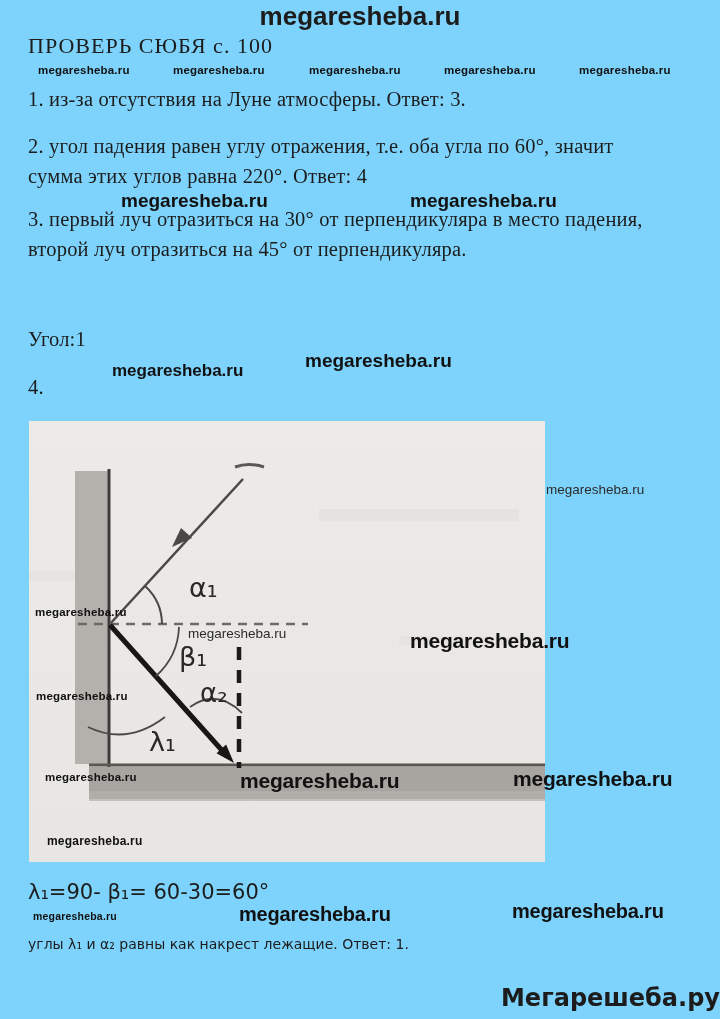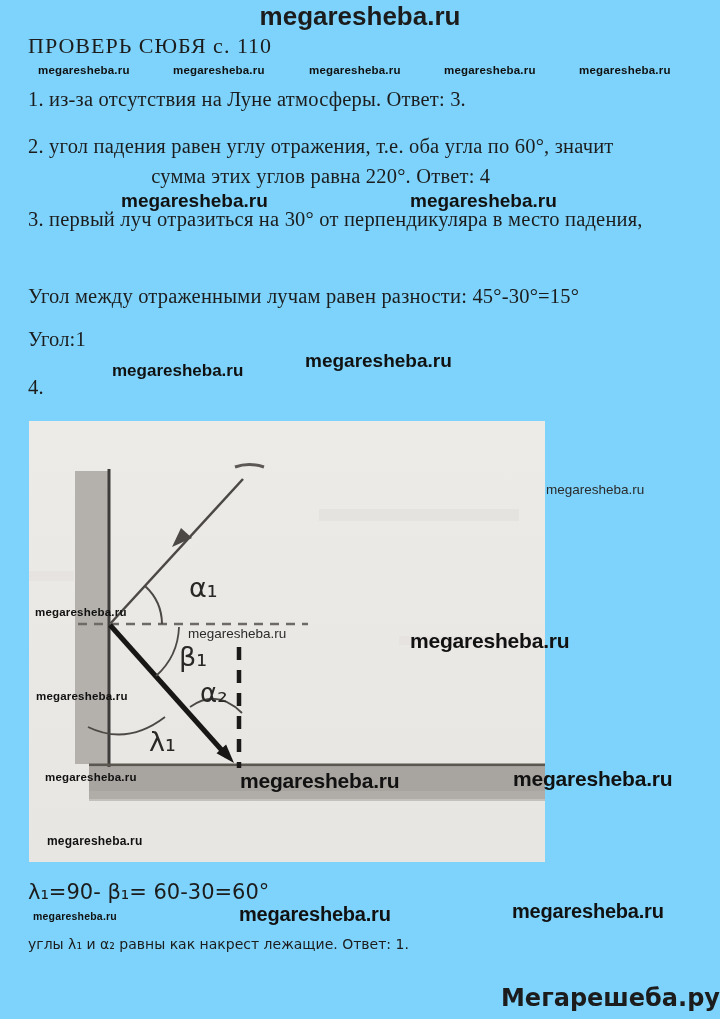--- a/index.html
+++ b/index.html
@@ -19,21 +19,20 @@
   }
   .title{
     position:absolute;left:28px;top:33px;margin:0;
     font-family:"Liberation Serif", serif;
     font-weight:400;font-size:22px;letter-spacing:1px;
   }
   .body{
     position:absolute;left:28px;margin:0;
     font-size:20.5px;line-height:30px;letter-spacing:0.2px;
     white-space:nowrap;
-    text-align:center;
   }
   .wm{
     position:absolute;
     font-family:"Liberation Sans", sans-serif;
     font-weight:700;color:#111111;
     white-space:nowrap;line-height:1;
   }
   .wm-sm{font-size:11.5px;letter-spacing:0.2px;}
   .wm-md{font-size:13.5px;font-weight:400;color:#2b2b2b;}
   .wm-lg{font-size:19px;}
@@ -63,38 +62,37 @@
     font-family:"DejaVu Sans", sans-serif;
     fill:#2a2826;
   }
 </style>
 </head>
 <body>
 
 <div class="page">
 
   <div class="brand-top">megaresheba.ru</div>
-  <h1 class="title">ПРОВЕРЬ СЮБЯ с. 110</h1>
+  <h1 class="title">ПРОВЕРЬ СЮБЯ с. 100</h1>
 
   <span class="wm wm-sm" style="left:38px;top:65px">megaresheba.ru</span>
   <span class="wm wm-sm" style="left:173px;top:65px">megaresheba.ru</span>
   <span class="wm wm-sm" style="left:309px;top:65px">megaresheba.ru</span>
   <span class="wm wm-sm" style="left:444px;top:65px">megaresheba.ru</span>
   <span class="wm wm-sm" style="left:579px;top:65px">megaresheba.ru</span>
 
   <p class="body" style="top:84px">1. из-за отсутствия на Луне атмосферы. Ответ: 3.</p>
 
   <p class="body" style="top:131px"><span>2. угол падения равен углу отражения, т.е. оба угла по 60°, значит</span><br><span>сумма этих углов равна 220°. Ответ: 4</span></p>
 
   <span class="wm wm-lg" style="left:121px;top:191px">megaresheba.ru</span>
   <span class="wm wm-lg" style="left:410px;top:191px">megaresheba.ru</span>
 
-  <p class="body" style="top:204px"><span>3. первый луч отразиться на 30° от перпендикуляра в место падения,</span><br></p>
+  <p class="body" style="top:204px"><span>3. первый луч отразиться на 30° от перпендикуляра в место падения,</span><br><span>второй луч отразиться на 45° от перпендикуляра.</span></p>
 
-  <p class="body" style="top:281px">Угол между отраженными лучам равен разности: 45°-30°=15°</p>
 
   <p class="body" style="top:324px">Угол:1</p>
 
   <span class="wm wm-lg" style="left:305px;top:351px">megaresheba.ru</span>
   <span class="wm wm-lg" style="left:112px;top:362px;font-size:17px">megaresheba.ru</span>
 
   <p class="body" style="top:372px">4.</p>
 
   <div class="photo">
     <svg width="516" height="441" viewBox="0 0 516 441">

